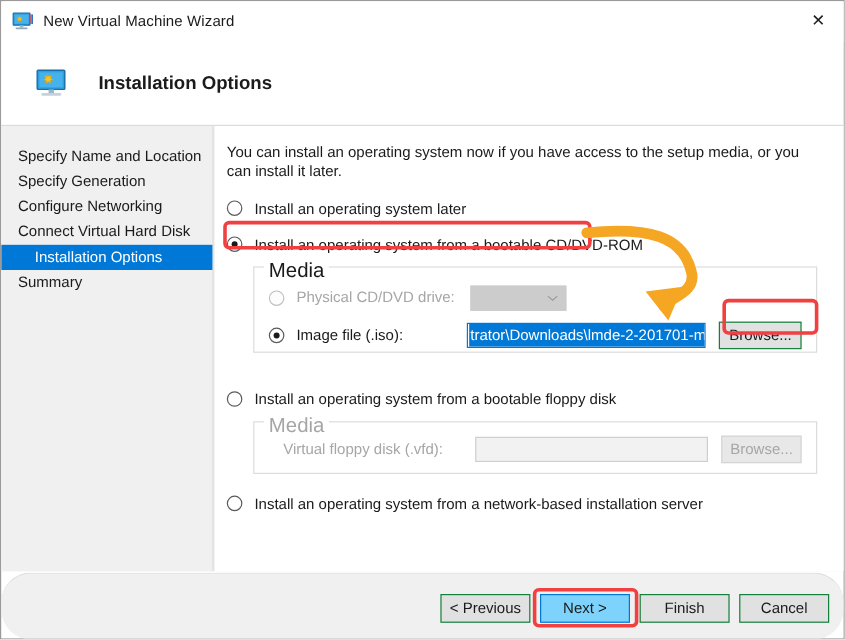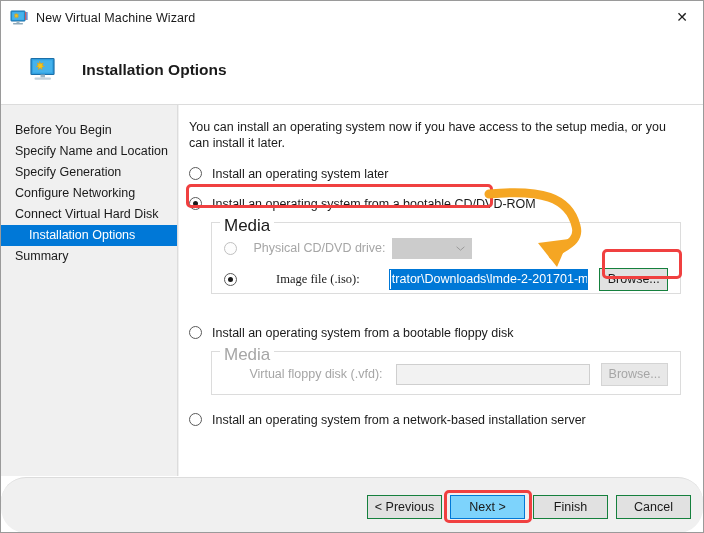--- a/index.html
+++ b/index.html
@@ -180,21 +180,20 @@
     padding: 0 4px;
     font-size: 17px;
     color: #1a1a1a;
   }
   .groupbox-legend.disabled { color: #a6a6a6; }
 
   .field-row {
     display: flex;
     align-items: center;
     height: 22px;
-    text-align: center;
   }
   .field-row + .field-row { margin-top: 9px; }
 
   .field-label {
     font-size: 12.5px;
     color: #1a1a1a;
     white-space: nowrap;
   }
   .field-label.disabled { color: #a6a6a6; }
 
@@ -319,21 +318,20 @@
       <path d="M10.5 4.5 L11.8 6.8 L14.3 6 L13.2 8.3 L15.4 9.6 L12.9 10.1 L13.1 12.6 L11.2 11 L9.4 12.6 L9.6 10.1 L7.1 9.6 L9.2 8.3 L8.2 6 L10.6 6.8 Z" fill="#f5c518" stroke="#e09b10" stroke-width="0.5"></path>
       <rect x="11.5" y="17.5" width="4.5" height="3" fill="#9bb6c6"></rect>
       <rect x="5.5" y="20.5" width="16.5" height="2.2" rx="1" fill="#c3d2dc"></rect>
     </svg>
     <div class="header-title">Installation Options</div>
   </div>
 
   <div class="body-area">
 
     <div class="sidebar">
-      <div class="nav-item">Before You Begin</div>
       <div class="nav-item">Specify Name and Location</div>
       <div class="nav-item">Specify Generation</div>
       <div class="nav-item">Configure Networking</div>
       <div class="nav-item">Connect Virtual Hard Disk</div>
       <div class="nav-item selected">Installation Options</div>
       <div class="nav-item">Summary</div>
     </div>
 
     <div class="content">
 
@@ -357,21 +355,21 @@
           <span class="field-label disabled" style="width:145px;">Physical CD/DVD drive:</span>
           <div class="combo-disabled">
             <svg class="chevron" viewBox="0 0 9 5">
               <path d="M0.6 0.8 L4.5 4.2 L8.4 0.8" fill="none" stroke="#9a9a9a" stroke-width="1"></path>
             </svg>
           </div>
         </div>
 
         <div class="field-row">
           <span class="radio checked"></span>
-          <span class="field-label" style="width:145px;font-family:Liberation Serif, serif;">Image file (.iso):</span>
+          <span class="field-label" style="width:145px;">Image file (.iso):</span>
           <div class="textbox" style="width:204px;">
             <span class="textbox-sel">trator\Downloads\lmde-2-201701-mate-64bit.iso</span>
           </div>
           <div class="btn" style="width:70px;margin-left:11px;">Browse...</div>
         </div>
       </div>
 
       <div class="radio-row" style="margin-top:29px;margin-bottom:0;">
         <span class="radio"></span>
         <span class="radio-label">Install an operating system from a bootable floppy disk</span>

